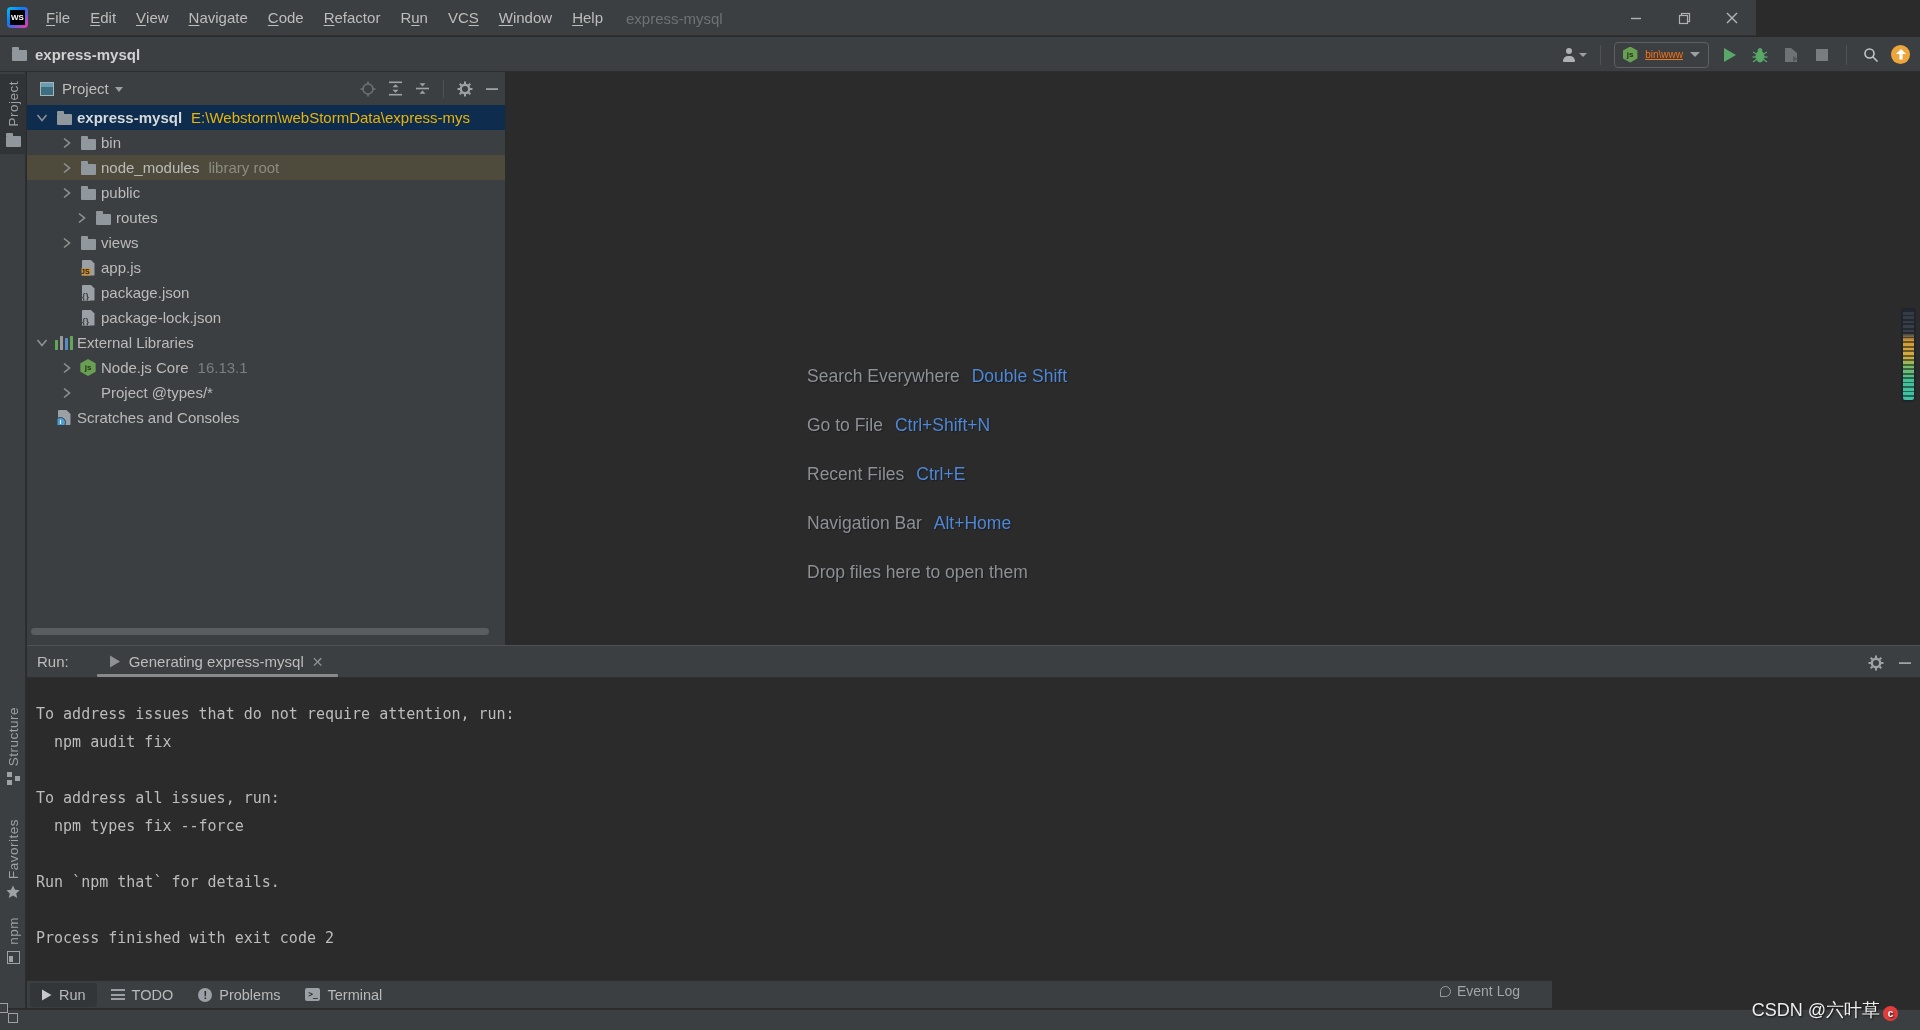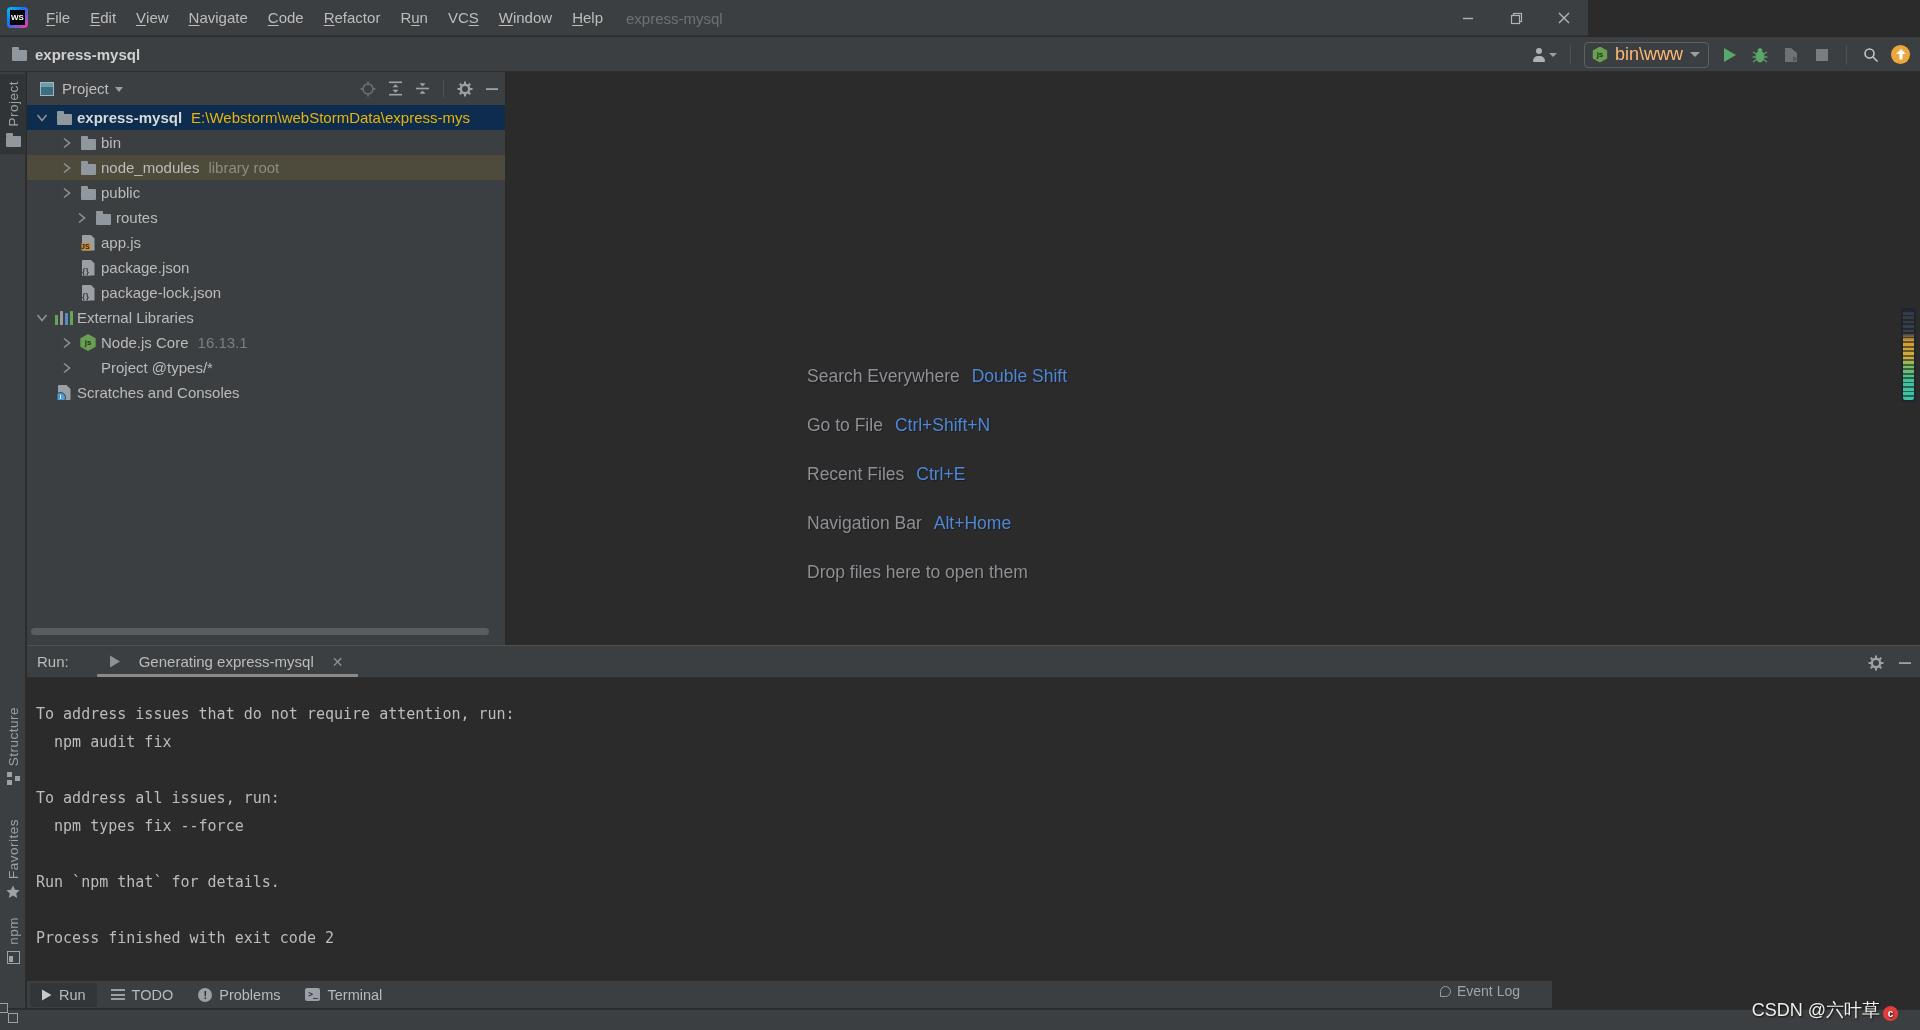--- a/index.html
+++ b/index.html
@@ -1,39 +1,39 @@
 <!DOCTYPE html>
 <html><head>
 <meta charset="utf-8">
 <style>
   * { margin:0; padding:0; box-sizing:border-box; }
   html,body { width:1920px; height:1030px; overflow:hidden; }
   body { font-family:"Liberation Sans", sans-serif; background:#2b2b2b; color:#bbbbbb; }
   #app { position:absolute; inset:0; width:1920px; height:1030px; background:#2b2b2b; }
 
   
-  .titlebar { position:absolute; left:0; top:0; width:1588px; height:36px; background:#3c3f41; border-bottom:1px solid #303234; display:flex; align-items:center; }
+  .titlebar { position:absolute; left:0; top:0; width:1756px; height:36px; background:#3c3f41; border-bottom:1px solid #303234; display:flex; align-items:center; }
   .ws-logo { width:21px; height:21px; margin:0 8px 0 7px; border-radius:4px; background:linear-gradient(135deg,#07c3f2 0%,#087cfa 40%,#fc31aa 100%); position:relative; }
   .ws-logo .inner { position:absolute; left:3px; top:3px; right:3px; bottom:3px; background:#000; color:#fff; font-size:8px; font-weight:bold; display:flex; align-items:center; justify-content:center; letter-spacing:0; }
   .menu { display:flex; align-items:center; height:100%; }
   .menu-item { padding:0 10px; height:100%; display:flex; align-items:center; font-size:15px; color:#bdbdbd; cursor:default; }
   .menu-item u { text-decoration:underline; text-underline-offset:2px; }
   .win-title { position:absolute; left:626px; top:0; height:36px; display:flex; align-items:center; font-size:15px; color:#6f7274; }
   .win-controls { position:absolute; right:0; top:0; height:36px; display:flex; }
   .win-btn { width:48px; height:36px; display:flex; align-items:center; justify-content:center; color:#afb1b3; }
   .win-btn svg { display:block; }
 
   
   .toolbar { position:absolute; left:0; top:37px; width:1920px; height:35px; background:#3c3f41; border-bottom:1px solid #2c2e30; display:flex; align-items:center; }
   .tb-left { display:flex; align-items:center; margin-left:12px; gap:8px; }
   .tb-project-name { font-size:15px; font-weight:bold; color:#cfd1d2; }
   .tb-right { position:absolute; right:10px; top:0; height:35px; display:flex; align-items:center; gap:9px; }
   .tb-sep { width:1px; height:20px; background:#515151; margin:0 4px; }
   .run-config { display:flex; align-items:center; gap:7px; border:1px solid #5e6163; border-radius:4px; height:26px; padding:0 8px 0 7px; }
-  .run-config .label { font-size:18px; color:#fdba74; }
+  .run-config .label { font-size:10px; color:#f97316;text-decoration:underline; }
   .caret-down { width:0; height:0; border-left:5px solid transparent; border-right:5px solid transparent; border-top:5px solid #9da0a2; }
   .tb-icon { width:22px; height:22px; display:flex; align-items:center; justify-content:center; }
   .upd-circle { width:19px; height:19px; border-radius:50%; background:#eda63c; display:flex; align-items:center; justify-content:center; }
 
   
   .stripe { position:absolute; left:0; top:72px; width:26px; height:936px; background:#3c3f41; border-right:1px solid #2c2e30; }
   .stripe-btn { position:absolute; left:0; width:26px; display:flex; flex-direction:column; align-items:center; gap:6px; padding:7px 0; color:#9fa2a5; font-size:13.5px; }
   .stripe-btn.active { background:#313437; }
   .vtext { writing-mode:vertical-rl; transform:rotate(180deg); letter-spacing:0.5px; }
 
@@ -65,21 +65,21 @@
   .sc-label { color:#8d9095; text-shadow:1px 1px 1px #1d1d1d; }
   .sc-keys { color:#4e87d6; text-shadow:1px 1px 1px #1d1d1d; }
   .scroll-widget { position:absolute; right:4px; top:236px; width:15px; height:94px; border-radius:4px; border:2px solid #20242d; background:
       repeating-linear-gradient(to bottom, rgba(20,22,28,0.55) 0 1.5px, rgba(0,0,0,0) 1.5px 4.5px),
       linear-gradient(to bottom, #343a44 0%, #3a4049 26%, #d09a36 34%, #d3ae3e 52%, #7dbc62 62%, #43c094 78%, #3ec2a4 100%); }
 
   
   .run-panel { position:absolute; left:27px; top:645px; width:1893px; height:335px; }
   .rp-header { height:33px; background:#3c3f41; border-top:1px solid #4e5052; border-bottom:1px solid #2c2e30; display:flex; align-items:center; position:relative; }
   .rp-label { font-size:15px; color:#bcbcbc; margin-left:10px; }
-  .rp-tab { position:relative; height:100%; display:flex; align-items:center; gap:18px; margin-left:28px; padding:0 14px 0 12px; }
+  .rp-tab { position:relative; height:100%; display:flex; align-items:center; gap:8px; margin-left:28px; padding:0 14px 0 12px; }
   .rp-tab .underline { position:absolute; left:0; right:0; bottom:0; height:3px; background:#8a8a8a; border-radius:1px; }
   .rp-tab .tab-label { font-size:15px; color:#bcbcbc; }
   .rp-tab .close { color:#8f9193; font-size:14px; }
   .rp-actions { position:absolute; right:8px; top:0; height:33px; display:flex; align-items:center; gap:14px; }
   .console { position:absolute; left:0; top:34px; right:0; bottom:0; background:#2b2b2b; padding:21px 0 0 9px; }
   .console-line { font-family:"DejaVu Sans Mono", monospace; font-size:15px; line-height:28px; color:#bcbcbc; white-space:pre; }
 
   
   .bottom-bar { position:absolute; left:27px; top:980px; width:1525px; height:28px; background:#3c3f41; border-top:1px solid #2c2e30; display:flex; align-items:center; }
   .bb-tab { display:flex; align-items:center; gap:7px; height:24px; padding:0 11px; margin-left:3px; font-size:14.5px; color:#b8babc; border-radius:2px; }
@@ -366,20 +366,31 @@
             <svg width="9" height="12" viewBox="0 0 9 12" fill="none" stroke="#8f9193" stroke-width="1.6">
               <polyline points="2,1.5 7.5,6 2,10.5"></polyline>
             </svg>
           </span>
           <span class="ticon">
             <span class="i-folder"></span>
           </span>
           <span class="lbl">routes</span>
         </div>
         <div class="tree-row" style="padding-left: 28px;">
+          <span class="chev">
+            <svg width="9" height="12" viewBox="0 0 9 12" fill="none" stroke="#8f9193" stroke-width="1.6">
+              <polyline points="2,1.5 7.5,6 2,10.5"></polyline>
+            </svg>
+          </span>
+          <span class="ticon">
+            <span class="i-folder"></span>
+          </span>
+          <span class="lbl">views</span>
+        </div>
+        <div class="tree-row" style="padding-left: 28px;">
           <span class="chev"></span>
           <span class="ticon">
             <span class="i-file">
               <span class="badge">JS</span>
             </span>
           </span>
           <span class="lbl">app.js</span>
         </div>
         <div class="tree-row" style="padding-left: 28px;">
           <span class="chev"></span>

